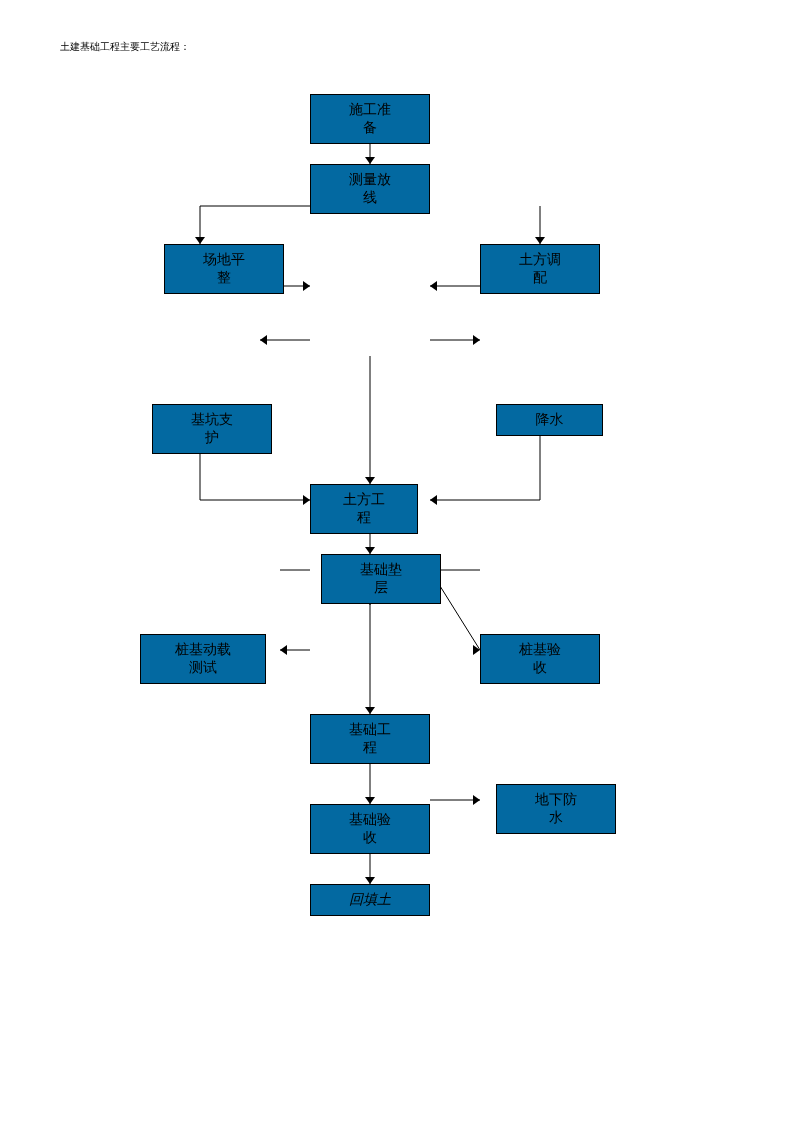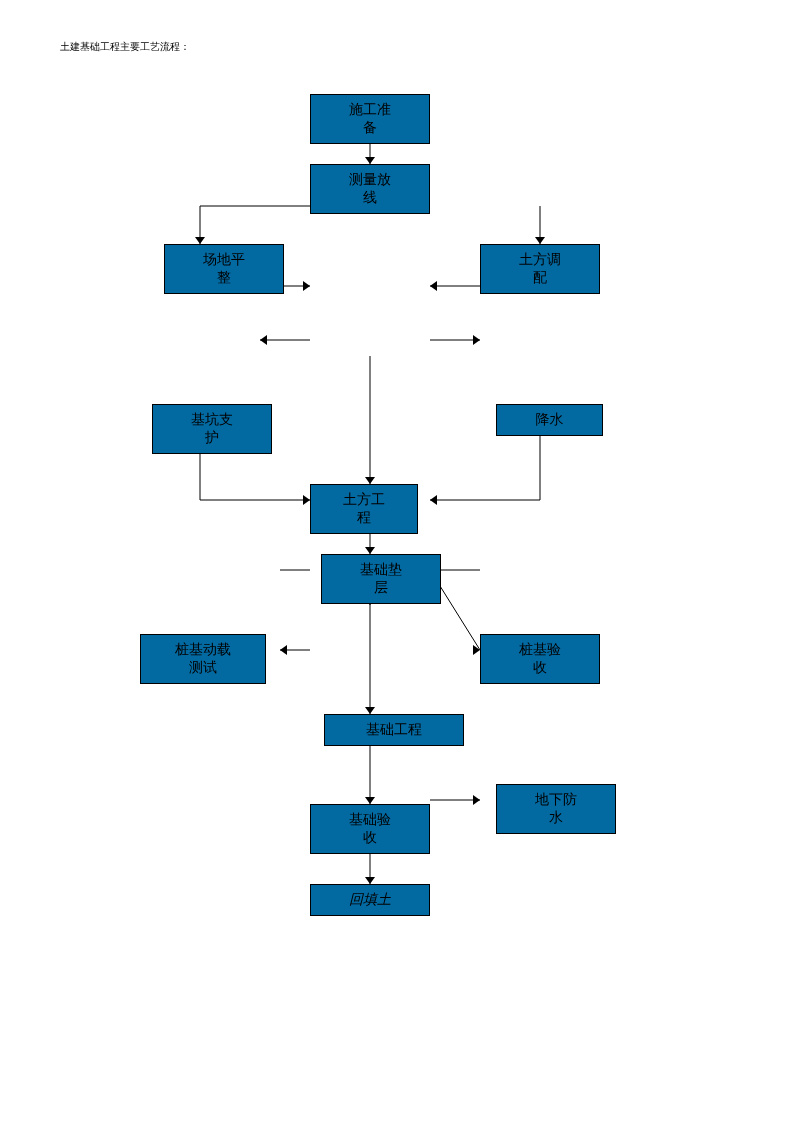--- a/index.html
+++ b/index.html
@@ -114,21 +114,21 @@
 
       <div id="n8" class="box" style="position:absolute; left:190px; top:390px; width:108px;">土方工程</div>
 
 
       <div id="n10" class="box" style="position:absolute; left:190px; top:460px; width:120px;margin-left:11px;">基础垫层</div>
 
       <div id="n11" class="box" style="position:absolute; left:20px; top:540px; width:126px;">桩基动载测试</div>
 
       <div id="n12" class="box" style="position:absolute; left:360px; top:540px; width:120px;">桩基验收</div>
 
-      <div id="n13" class="box" style="position:absolute; left:204px; top:620px; width:140px;">基础工程</div>
+      <div id="n13" class="box" style="position:absolute; left:190px; top:620px; width:120px;">基础工程</div>
 
       <div id="n14" class="box" style="position:absolute; left:360px; top:690px; width:120px;margin-left:16px;">地下防水</div>
 
       <div id="n15" class="box" style="position:absolute; left:190px; top:710px; width:120px;">基础验收</div>
 
       <div id="n16" class="box" style="position:absolute; left:190px; top:790px; width:120px;font-style:italic;">回填土</div>
     </div>
   </div>
 </div>
 

